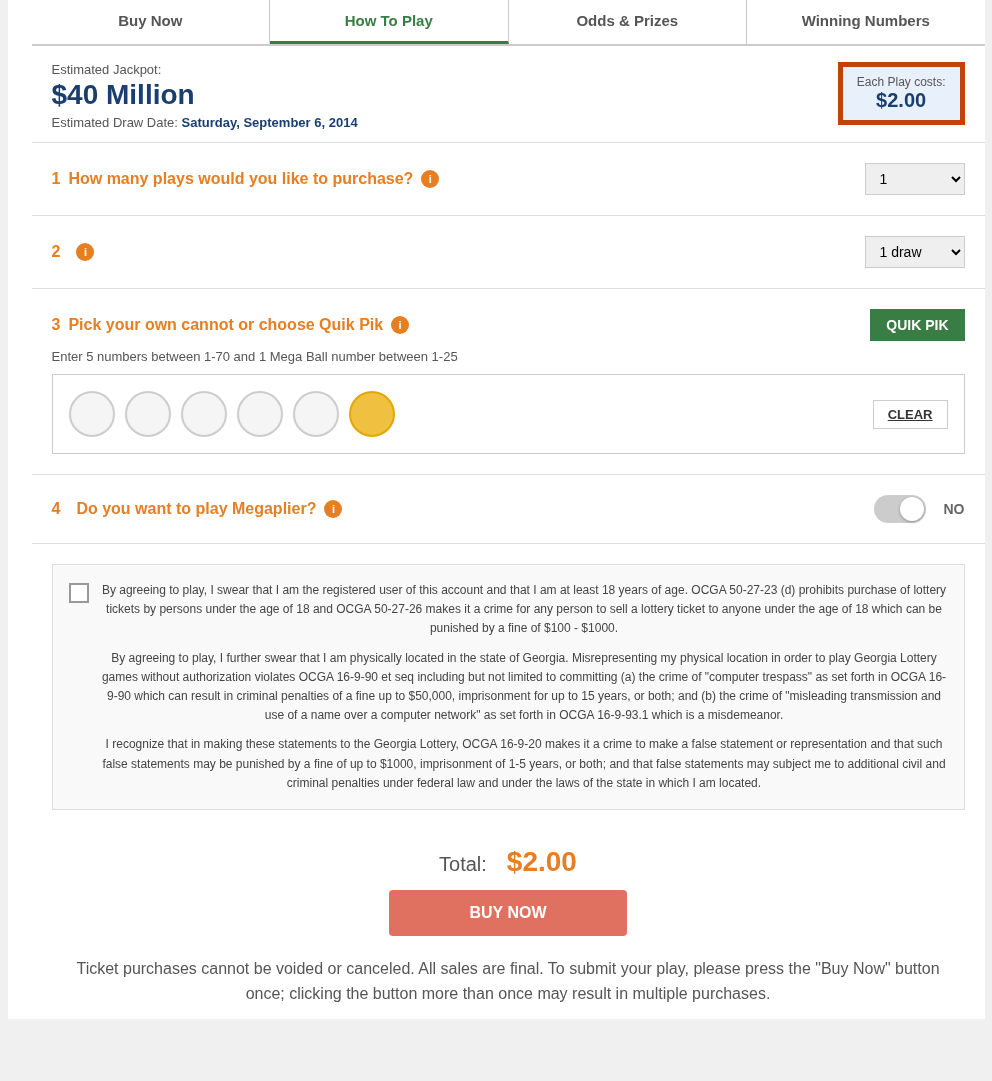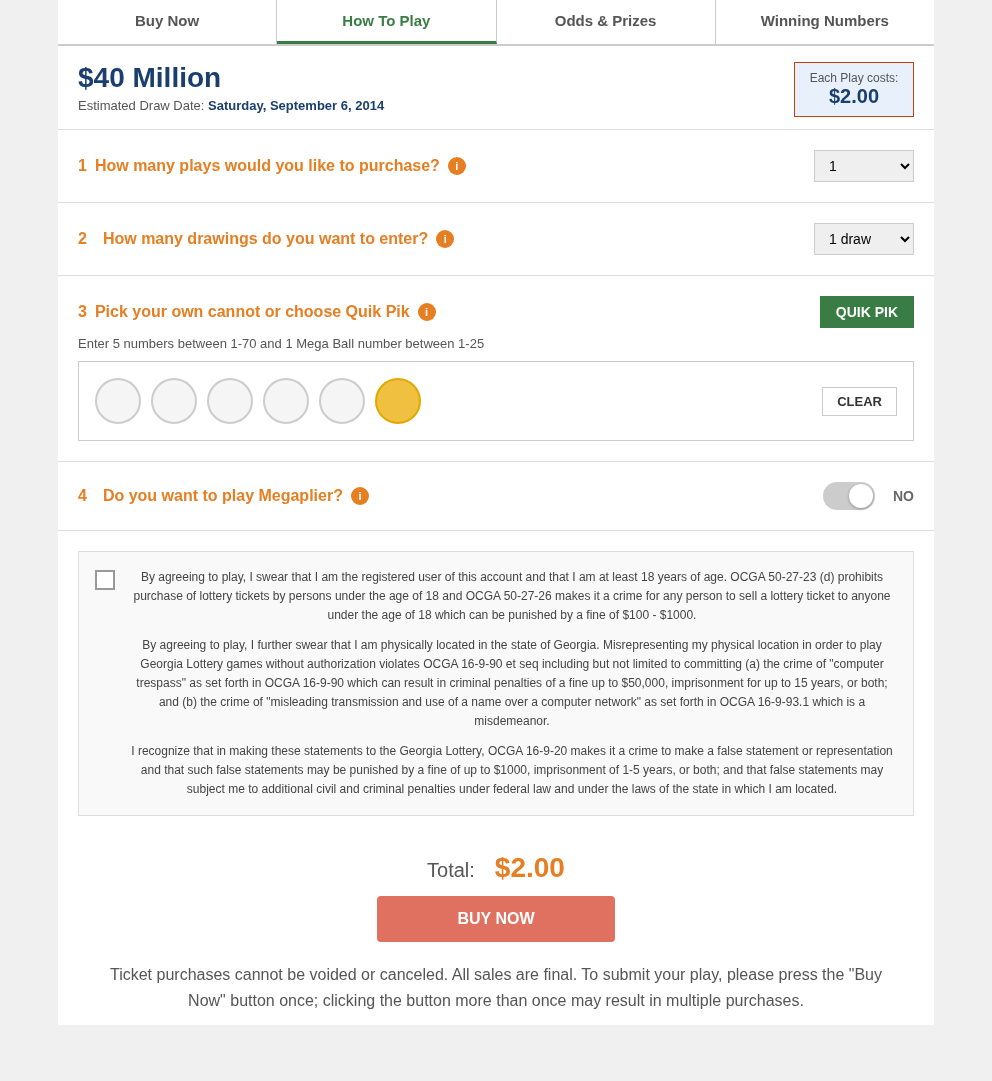--- a/index.html
+++ b/index.html
@@ -1,33 +1,33 @@
 <!DOCTYPE html>
 <html><head>
   <meta charset="utf-8">
   <style>
     * { box-sizing: border-box; margin: 0; padding: 0; }
     body { font-family: Arial, sans-serif; background: #f0f0f0; font-size: 14px; color: #333; }
-    .container { width: 876px; background: #fff; margin: 0 auto; }
+    .container { width: 977px; background: #fff; margin: 0 auto; padding-left: 24px; }
 
     
     .tabs { display: flex; border-bottom: 2px solid #ccc; background: #fff; }
     .tab { flex: 1; padding: 12px 10px; text-align: center; cursor: pointer; font-size: 15px; font-weight: bold; color: #555; border-right: 1px solid #ccc; }
     .tab:last-child { border-right: none; }
     .tab.active { color: #3a7d44; border-bottom: 3px solid #3a7d44; background: #fff; }
     .tab.inactive { color: #555; }
 
     
     .header-area { padding: 16px 20px 12px 20px; display: flex; justify-content: space-between; align-items: flex-start; border-bottom: 1px solid #ddd; }
     .jackpot-info {}
     .jackpot-label { color: #555; font-size: 13px; margin-bottom: 2px; }
     .jackpot-amount { color: #1a3f6f; font-size: 28px; font-weight: bold; }
     .draw-date { color: #555; font-size: 13px; margin-top: 4px; }
     .draw-date-value { color: #1a3f6f; font-weight: bold; }
-    .cost-box { background: #e8f0fb; border: 1px solid #c2410c; padding: 8px 14px; text-align: center; min-width: 120px; }
+    .cost-box { background: #e8f0fb; border: 5px solid #c2410c; padding: 8px 14px; text-align: center; min-width: 120px; }
     .cost-label { font-size: 12px; color: #555; }
     .cost-amount { color: #1a3f6f; font-size: 20px; font-weight: bold; }
 
     
     .section { padding: 20px 20px; border-bottom: 1px solid #ddd; }
     .section-title { color: #e67e22; font-size: 16px; font-weight: bold; margin-bottom: 0; display: flex; align-items: center; gap: 8px; }
     .section-row { display: flex; justify-content: space-between; align-items: center; }
 
     
     .info-icon { display: inline-flex; align-items: center; justify-content: center; width: 18px; height: 18px; background: #e67e22; color: #fff; border-radius: 50%; font-size: 11px; font-weight: bold; cursor: pointer; flex-shrink: 0; }
@@ -37,21 +37,21 @@
 
     
     .section-3 { padding: 20px 20px; border-bottom: 1px solid #ddd; }
     .section-3-header { display: flex; justify-content: space-between; align-items: center; margin-bottom: 8px; }
     .section-3-subtitle { font-size: 13px; color: #555; margin-bottom: 10px; }
     .quik-pik-btn { background: #3a7d44; color: #fff; padding: 8px 16px; border: none; font-size: 14px; font-weight: bold; cursor: pointer; }
     .balls-area { border: 1px solid #ccc; padding: 16px 16px; display: flex; align-items: center; justify-content: space-between; }
     .balls-left { display: flex; gap: 10px; }
     .ball { width: 46px; height: 46px; border-radius: 50%; border: 2px solid #ccc; background: #f5f5f5; display: flex; align-items: center; justify-content: center; font-size: 14px; color: #999; }
     .ball.mega { background: #f0c040; border: 2px solid #e0a800; }
-    .clear-btn { padding: 6px 14px; border: 1px solid #ccc; background: #fff; font-size: 13px; cursor: pointer; color: #333; font-weight: bold; }
+    .clear-btn { padding: 6px 14px; border: 1px solid #ccc; background: #fff; font-size: 13px; cursor: pointer; color: #333; font-weight: bold; text-decoration: underline; }
 
     
     .toggle-area { display: flex; align-items: center; gap: 12px; }
     .toggle-track { width: 52px; height: 28px; background: #ccc; border-radius: 14px; position: relative; cursor: pointer; }
     .toggle-knob { width: 24px; height: 24px; background: #fff; border-radius: 50%; position: absolute; top: 2px; right: 2px; box-shadow: 0 1px 3px rgba(0,0,0,0.3); }
     .toggle-label { color: #666; font-size: 14px; font-weight: bold; margin-left: 6px; }
 
     
     .agreement-box { margin: 20px 20px; border: 1px solid #ddd; background: #f9f9f9; padding: 16px; display: flex; gap: 12px; }
     .agreement-checkbox { width: 20px; height: 20px; border: 2px solid #999; background: #fff; flex-shrink: 0; margin-top: 2px; cursor: pointer; }
@@ -74,20 +74,21 @@
 
   <div class="tabs">
     <div class="tab inactive">Buy Now</div>
     <div class="tab active">How To Play</div>
     <div class="tab inactive">Odds &amp; Prizes</div>
     <div class="tab inactive">Winning Numbers</div>
   </div>
 
   <div class="header-area">
     <div class="jackpot-info">
+      <div class="jackpot-label">Estimated Jackpot:</div>
       <div class="jackpot-amount">$40 Million</div>
       <div class="draw-date">
         <span>Estimated Draw Date:</span>
         <span class="draw-date-value">Saturday, September 6, 2014</span>
       </div>
     </div>
     <div class="cost-box">
       <div class="cost-label">Each Play costs:</div>
       <div class="cost-amount">$2.00</div>
     </div>
@@ -108,21 +109,20 @@
         <option>5</option>
       </select>
     </div>
   </div>
 
   <div class="section">
     <div class="section-row">
       <div class="section-title">
         <span>2</span>
         <span> </span>
-        <span>How many drawings do you want to enter?</span>
         <span class="info-icon">i</span>
       </div>
       <select class="qty-select">
         <option>1 draw</option>
         <option>2 draws</option>
         <option>3 draws</option>
         <option>4 draws</option>
         <option>5 draws</option>
       </select>
     </div>

